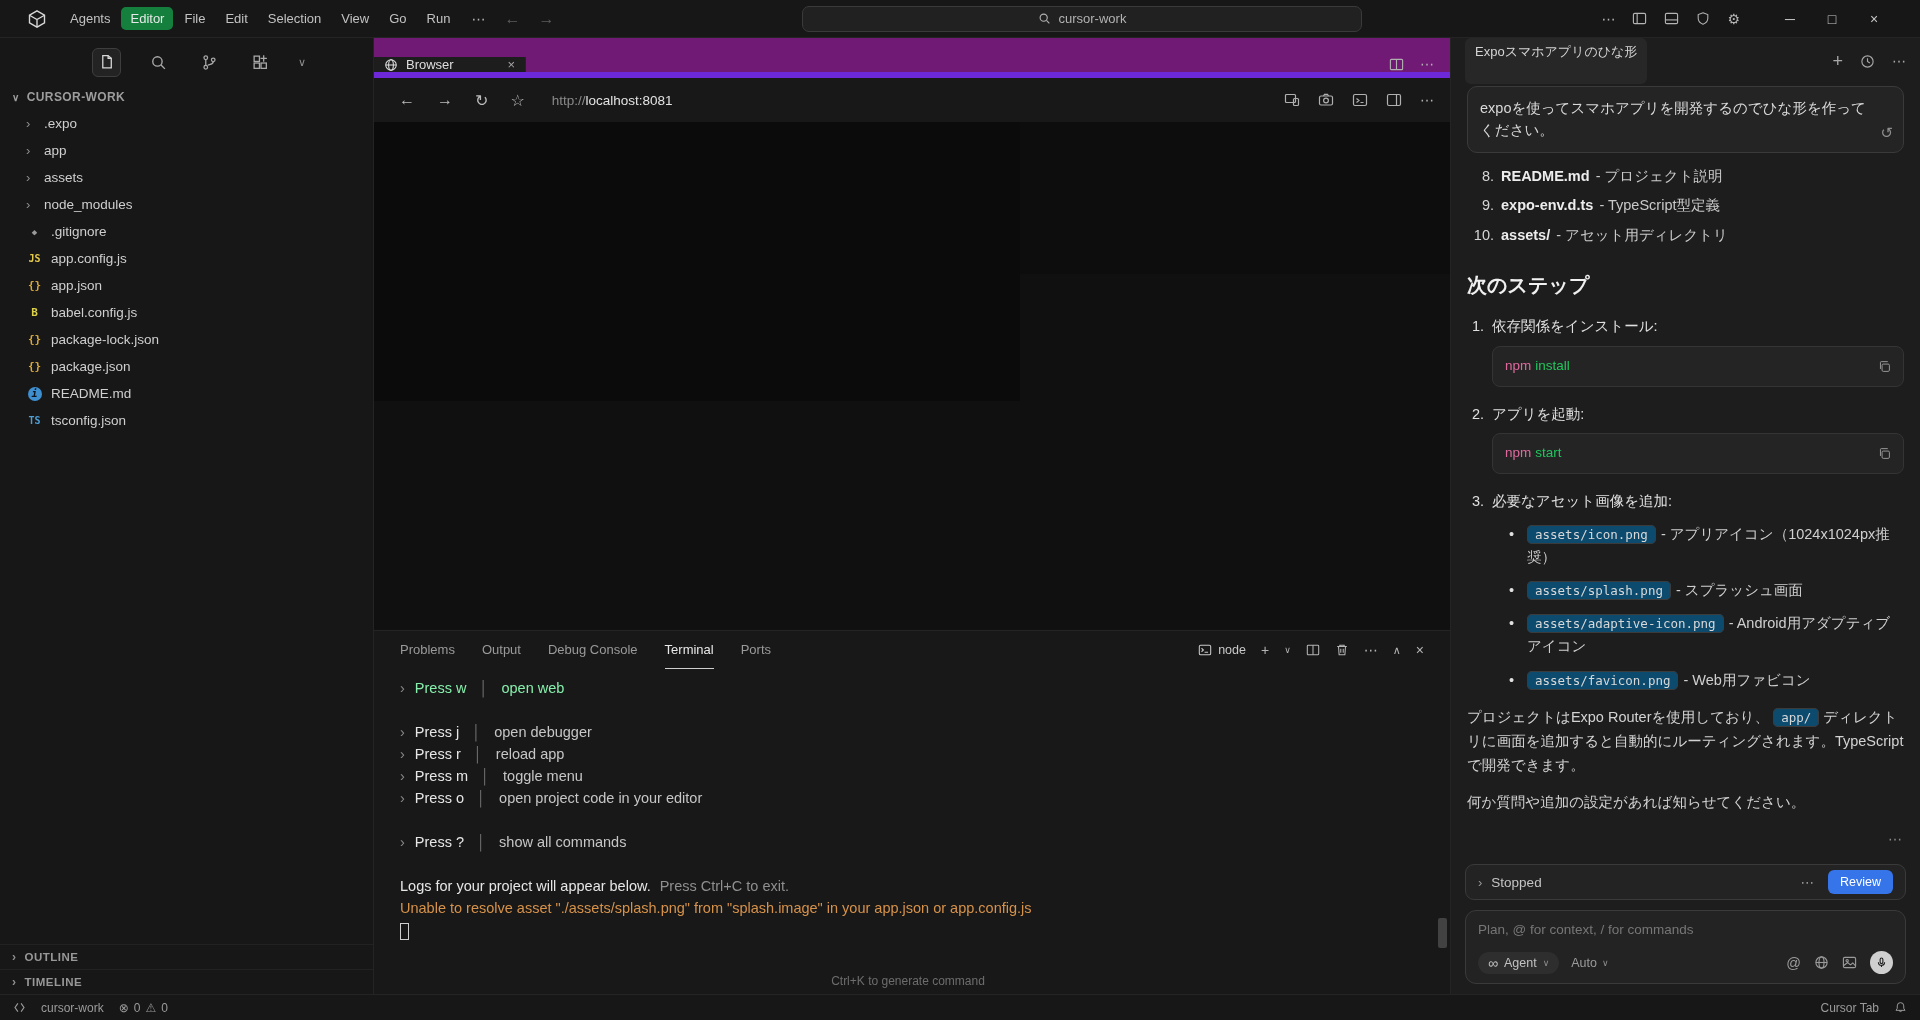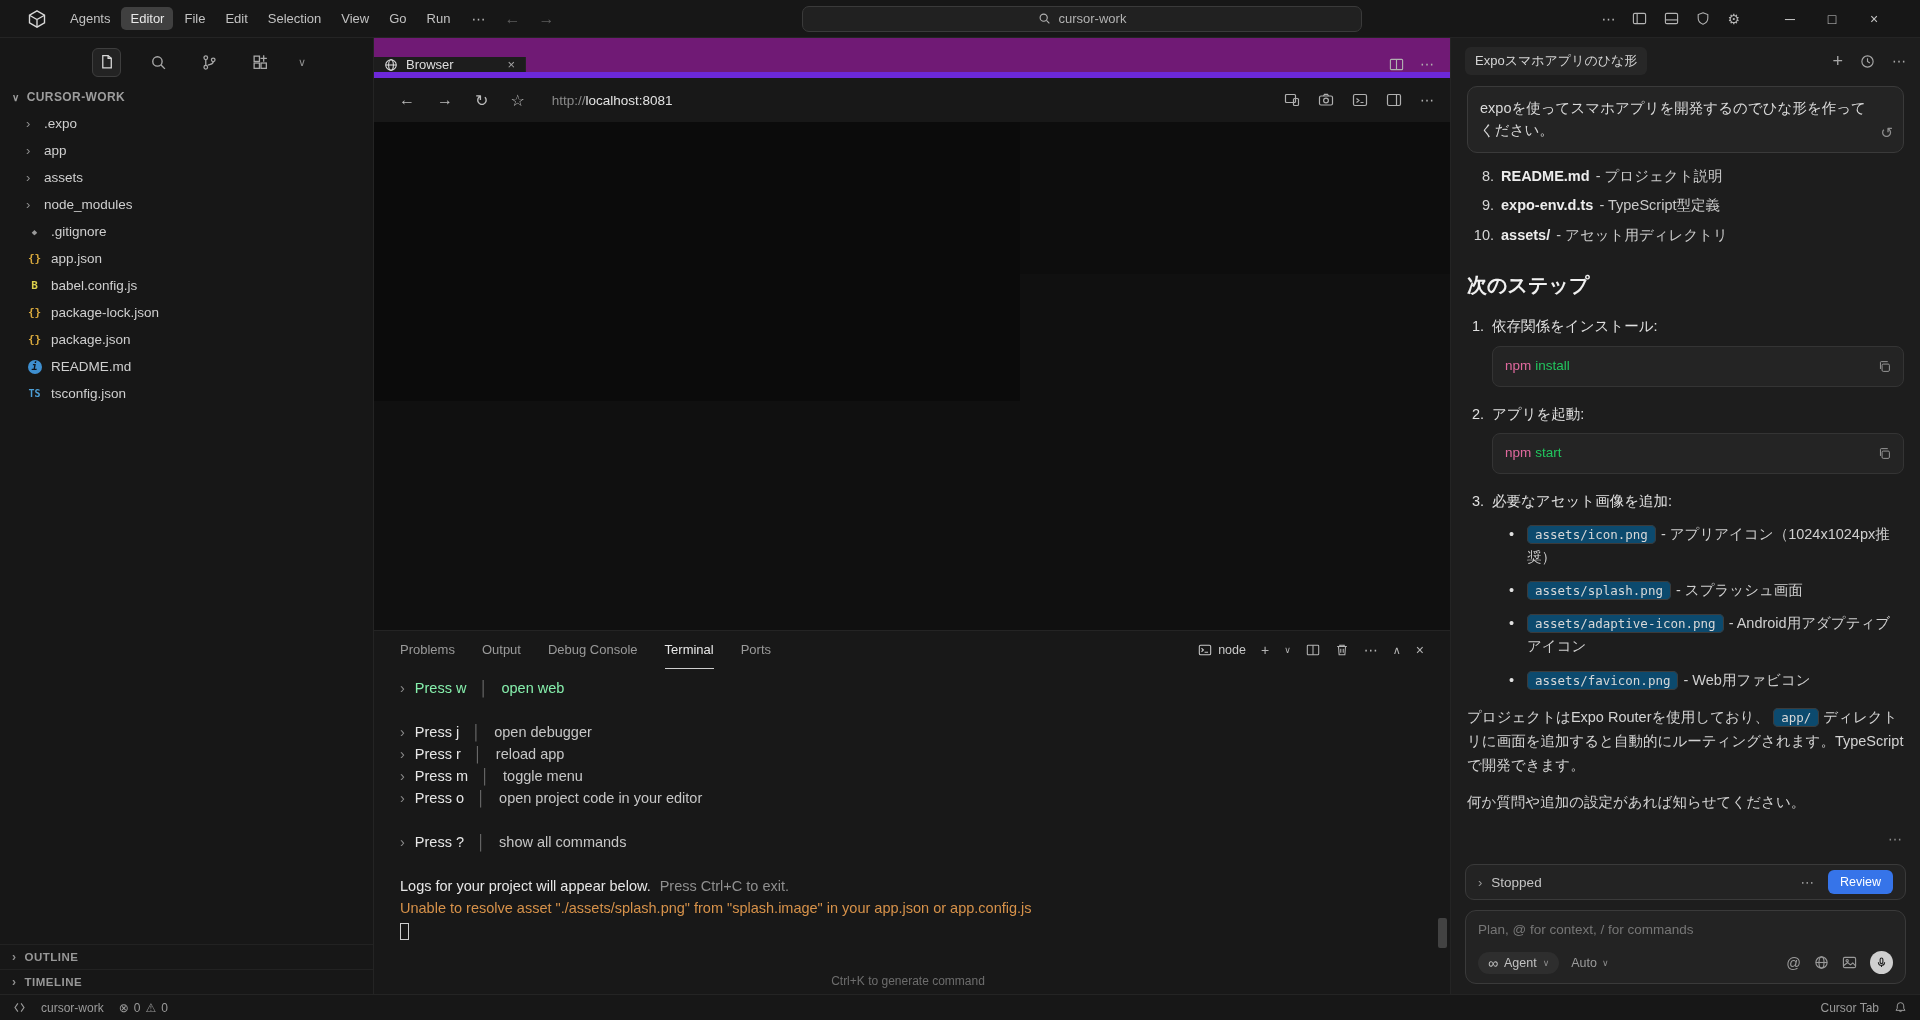--- a/index.html
+++ b/index.html
@@ -5,21 +5,21 @@
   *{margin:0;padding:0;box-sizing:border-box;font-family:"Liberation Sans",sans-serif}
   html,body{width:1920px;height:1020px;overflow:hidden}
   body{background:#161616;color:#cccccc;display:flex;flex-direction:column;font-size:14px}
   svg{display:block}
 
   
   .titlebar{height:38px;flex:0 0 38px;background:#171717;border-bottom:1px solid #242424;display:flex;align-items:center;padding:0 21px}
   .tb-left{display:flex;align-items:center;gap:2px}
   .logo{margin:0 12px 0 6px;color:#d8d8d8}
   .menu{font-size:13px;color:#c2c2c2;padding:4px 9px;border-radius:5px;white-space:nowrap}
-  .menu.active{background:#404040;color:#e8e8e8}
+  .menu.active{background:#15803d;color:#e8e8e8}
   .tb-more{color:#b5b5b5;padding:0 10px;font-size:14px}
   .tb-center{flex:1;display:flex;align-items:center;min-width:0}
   .nav-arrow{color:#5c5c5c;font-size:16px;padding:0 9px}
   .tb-search{width:560px;height:26px;margin:0 auto;background:#212121;border:1px solid #3a3a3a;border-radius:7px;display:flex;align-items:center;justify-content:center;gap:7px;color:#b2b2b2;font-size:13px}
   .tb-right{display:flex;align-items:center;gap:17px;color:#b5b5b5;padding-right:4px}
   .win-controls{display:flex;align-items:center;gap:0;margin-left:12px}
   .win-btn{width:42px;text-align:center;color:#c6c6c6;font-size:14px}
 
   
   .main{flex:1;display:flex;min-height:0}
@@ -80,21 +80,21 @@
   .dimline .pk,.dimline .pd{color:#86efac}
   .blank{height:22px}
   .logs-dim{color:#8f8f8f;margin-left:9px}
   .err{color:#d7924a}
   .cursor-block{display:inline-block;width:9px;height:17px;border:1px solid #cfcfcf;vertical-align:middle}
   .term-hint{position:absolute;left:0;right:8px;bottom:6px;text-align:center;font-size:12px;color:#6d6d6d}
   .term-scroll{position:absolute;right:3px;bottom:46px;width:9px;height:30px;background:#424242;border-radius:2px}
 
   
   .chat{width:470px;flex:0 0 470px;background:#1d1d1d;border-left:1px solid #242424;display:flex;flex-direction:column;min-height:0}
-  .chat-header{height:46px;flex:0 0 46px;display:flex;align-items:center;padding:0 14px;gap:12px}
+  .chat-header{height:46px;flex:0 0 46px;display:flex;padding:0 14px;gap:12px}
   .chat-title{background:#272727;border-radius:6px;padding:5px 10px;font-size:13px;color:#d4d4d4;white-space:nowrap}
   .ch-right{margin-left:auto;display:flex;align-items:center;gap:17px;color:#a8a8a8}
   .ch-plus{font-size:18px;line-height:1}
   .chat-scroll{flex:1;min-height:0;overflow:hidden;padding:2px 16px 0;font-size:14.5px;color:#d3d3d3;line-height:1.55}
   .user-card{border:1px solid #3a3a3a;background:#242424;border-radius:10px;padding:10px 30px 10px 12px;position:relative;margin-bottom:12px;color:#dadada}
   .uc-undo{position:absolute;right:10px;bottom:8px;color:#8d8d8d;font-size:15px}
   .nitem{margin:7px 0;color:#c9c9c9}
   .nitem .num{display:inline-block;width:27px;text-align:right;margin-right:7px;color:#d6d6d6}
   .nitem .nm{font-weight:bold;color:#ededed}
   .nitem .ds{margin-left:6px}
@@ -251,20 +251,24 @@
         </div>
       <div class="tree-row">
           <span class="g">›</span>
           <span>node_modules</span>
         </div>
       <div class="tree-row">
           <span class="fi fi-git">◆</span>
           <span>.gitignore</span>
         </div>
       <div class="tree-row">
+          <span class="fi fi-js">JS</span>
+          <span>app.config.js</span>
+        </div>
+      <div class="tree-row">
           <span class="fi fi-json">{}</span>
           <span>app.json</span>
         </div>
       <div class="tree-row">
           <span class="fi fi-babel">B</span>
           <span>babel.config.js</span>
         </div>
       <div class="tree-row">
           <span class="fi fi-json">{}</span>
           <span>package-lock.json</span>

